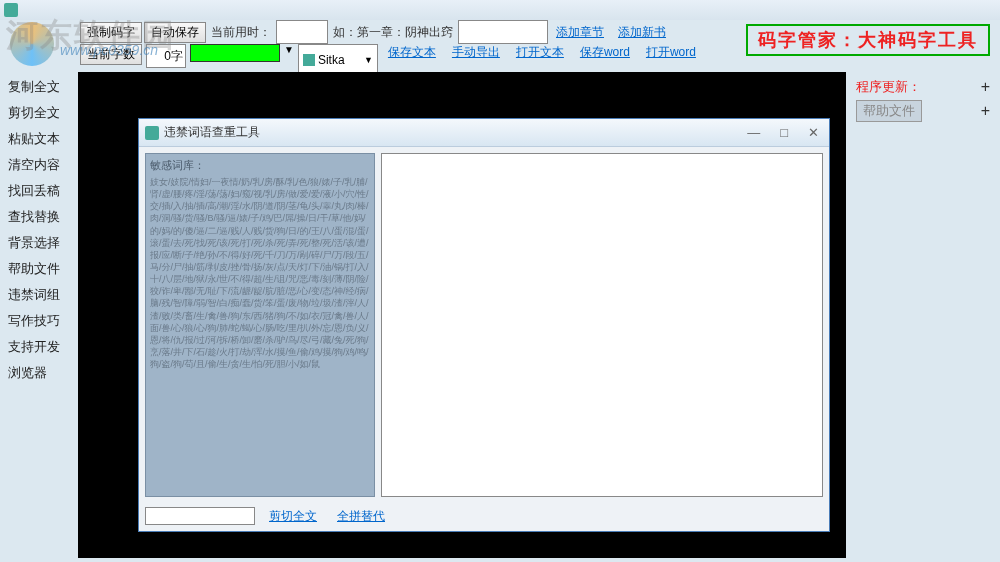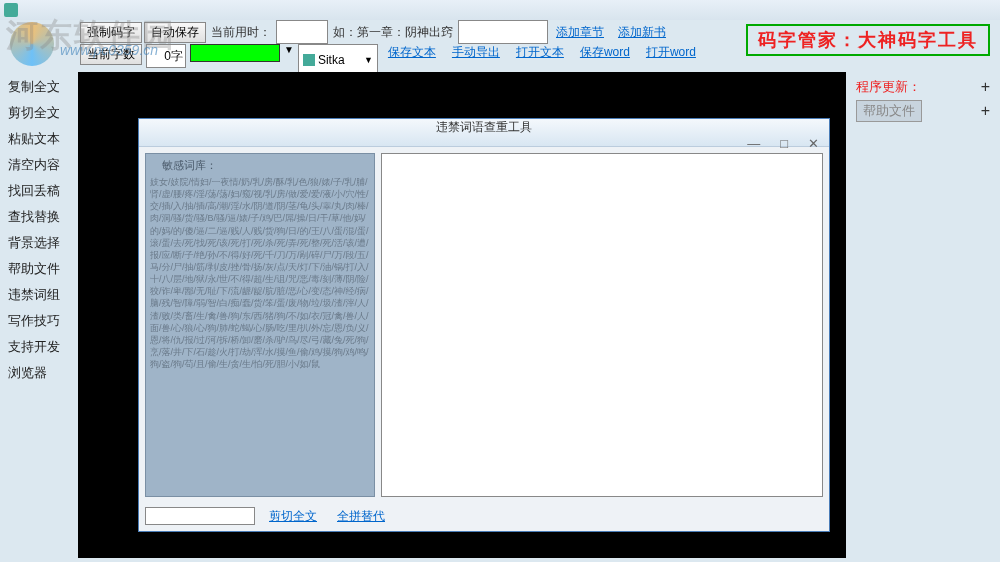--- a/index.html
+++ b/index.html
@@ -33,28 +33,28 @@
     .rp-label { font-size: 13px; color: #e22; }
     .rp-label2 { font-size: 13px; color: #888; background: #c8d4de; border: 1px solid #999; padding: 1px 6px; }
     .plus { font-size: 16px; color: #333; cursor: pointer; padding: 0 4px; }
     
     .watermark { position: absolute; left: 60px; top: 42px; font-size: 14px; color: #3a7fb8; opacity: 0.6; font-style: italic; pointer-events: none; z-index: 5; }
     .wm-logo { position: absolute; left: 10px; top: 22px; width: 44px; height: 44px; border-radius: 50%; background: conic-gradient(#f90, #09f, #f90); opacity: 0.5; pointer-events: none; z-index: 5; }
     .wm-text { position: absolute; left: 6px; top: 14px; font-size: 32px; color: #888; opacity: 0.35; font-weight: bold; pointer-events: none; z-index: 5; letter-spacing: 2px; }
     
     
     .dialog { position: absolute; left: 138px; top: 118px; width: 692px; height: 414px; background: #eef2f6; border: 1px solid #4a7db8; box-shadow: 2px 2px 8px rgba(0,0,0,0.3); z-index: 100; }
-    .dlg-title { height: 28px; background: linear-gradient(#f4f8fc, #d8e6f2); display: flex; align-items: center; padding: 0 6px; font-size: 12px; color: #333; border-bottom: 1px solid #bcd; flex-direction: column; }
+    .dlg-title { height: 28px; background: linear-gradient(#f4f8fc, #d8e6f2); display: flex; align-items: center; padding: 0 6px; font-size: 12px; color: #333; border-bottom: 1px solid #bcd; }
     .dlg-title-icon { width: 14px; height: 14px; background: #4a9; border-radius: 2px; margin-right: 5px; }
     .dlg-controls { margin-left: auto; display: flex; gap: 12px; color: #666; font-size: 13px; }
     .dlg-ctrl { cursor: pointer; padding: 0 4px; }
     
     .dlg-body { display: flex; height: calc(100% - 56px); padding: 6px; gap: 6px; }
     .wordlib { width: 230px; background: #9fb4c8; border: 1px solid #7a8fa4; padding: 4px; font-size: 10px; color: #5a6a7a; overflow: hidden; }
-    .wordlib-head { font-size: 11px; color: #4a5a6a; margin-bottom: 3px; margin-left: 12px; }
+    .wordlib-head { font-size: 11px; color: #4a5a6a; margin-bottom: 3px; }
     .wordlib-content { font-size: 9px; line-height: 1.35; color: #6a7a8a; word-break: break-all; }
     .result-area { flex: 1; background: #fff; border: 1px solid #888; }
     
     .dlg-bottom { height: 26px; display: flex; align-items: center; padding: 0 6px; gap: 8px; font-size: 12px; }
     .dlg-input { border: 1px solid #888; background: #fff; width: 110px; height: 18px; }
   </style>
 </head>
 <body>
 
 <div class="wm-logo"></div>

